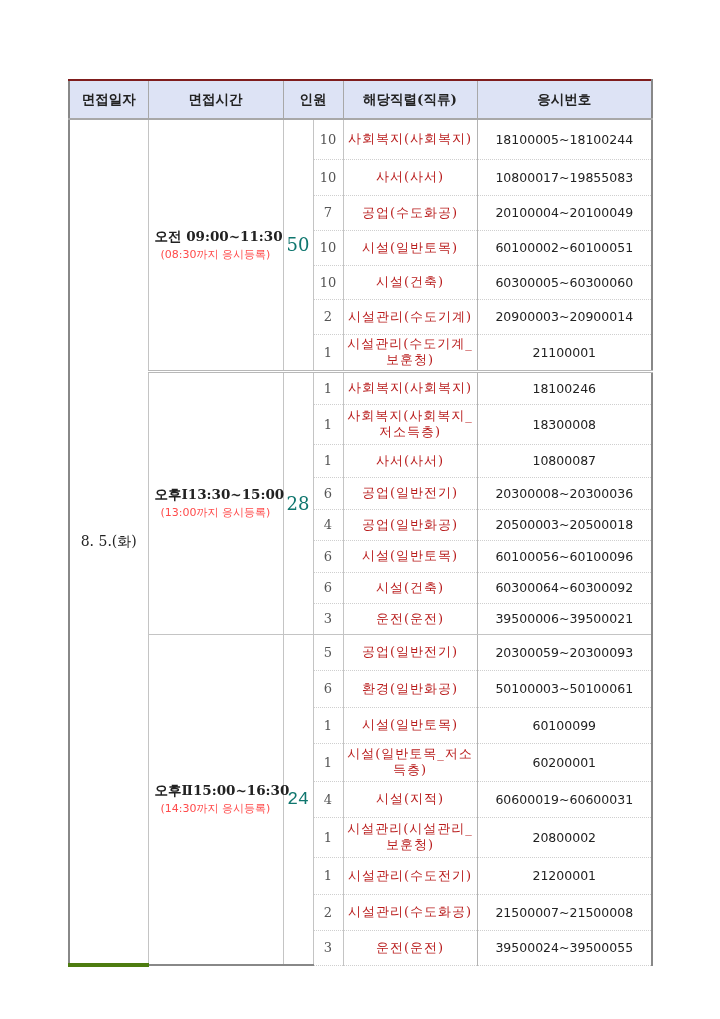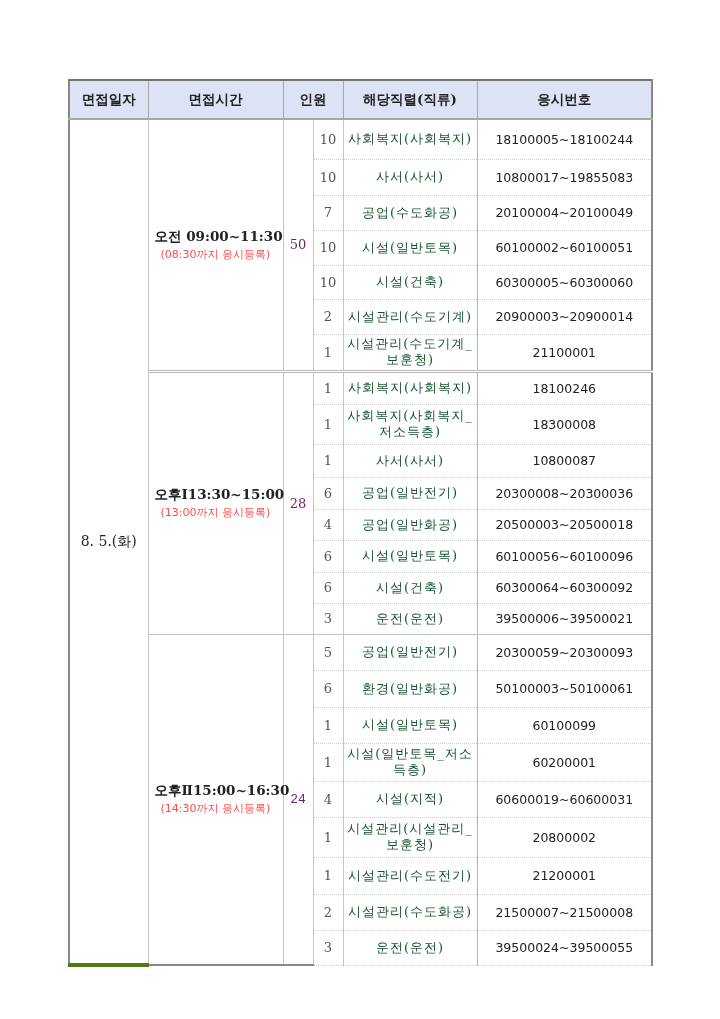--- a/index.html
+++ b/index.html
@@ -10,37 +10,37 @@
   .tbl td, .tbl th { padding: 0; text-align: center; vertical-align: middle; }
   .tbl th { background: #dde3f5; height: 37px; font-size: 13.5px; font-weight: bold;
             border: 1.5px solid #a8a8a8; border-bottom: 2px solid #a8a8a8; color: #222; }
   .c-date { border-left: 2px solid #888; border-right: 1.5px solid #c4c4c4;
             border-bottom: 4px solid #4d7c0f; font-size: 14px; font-weight: normal; }
   .c-time { border-right: 1.5px solid #c4c4c4; border-bottom: 1.5px solid #c4c4c4;
             text-align: left !important; vertical-align: middle; padding-left: 6px !important; }
   .c-time.g1 { border-bottom: 3px double #b8b8b8; }
   .c-time.last { border-bottom: 2px solid #888; }
   .c-total { border-right: 1px solid #c4c4c4; border-bottom: 1.5px solid #c4c4c4;
-             font-size: 13px; color: #701a75; }
+             font-size: 18px; color: #0f766e; }
   .c-total.g1 { border-bottom: 3px double #b8b8b8; }
   .c-total.last { border-bottom: 2px solid #888; font-family: Liberation Mono, monospace; }
   .c-cnt { border-right: 1px solid #c4c4c4; border-bottom: 1px dotted #cfcfcf;
            font-size: 13px; color: #555; margin-left: 44px; }
   .c-job { border-right: 1.5px solid #b4b4b4; border-bottom: 1px dotted #cfcfcf;
-           font-size: 13px; color: #14532d; line-height: 16px; letter-spacing: 1px; }
+           font-size: 13px; color: #b91c1c; line-height: 16px; letter-spacing: 1px; }
   .c-num { border-right: 2px solid #888; border-bottom: 1px dotted #cfcfcf;
            font-family: "DejaVu Sans", sans-serif; font-size: 12.5px; color: #222; }
   tr.grp-end td.c-cnt, tr.grp-end td.c-job, tr.grp-end td.c-num { border-bottom: 3px double #b8b8b8; }
   tr.grp-end2 td.c-cnt, tr.grp-end2 td.c-job, tr.grp-end2 td.c-num { border-bottom: 1.5px solid #c4c4c4; }
   .time-main { font-weight: bold; font-size: 13.5px; color: #222; white-space: nowrap; }
   .time-sub { font-size: 11px; color: #ff4b4b; margin-top: 1px; padding-left: 6px; white-space: nowrap;
               font-family: "DejaVu Sans", sans-serif; }
   .tbl th.h-first { border-left: 2px solid #888; }
   .tbl th.h-last { border-right: 2px solid #888; }
-  .tbl tr.head th { border-top: 2px solid #737373; }
+  .tbl tr.head th { border-top: 2px solid #7f1d1d; }
 </style>
 </head>
 <body>
 
 <table class="tbl">
   <colgroup>
     <col style="width:79px">
     <col style="width:135px">
     <col style="width:30px">
     <col style="width:30px">

